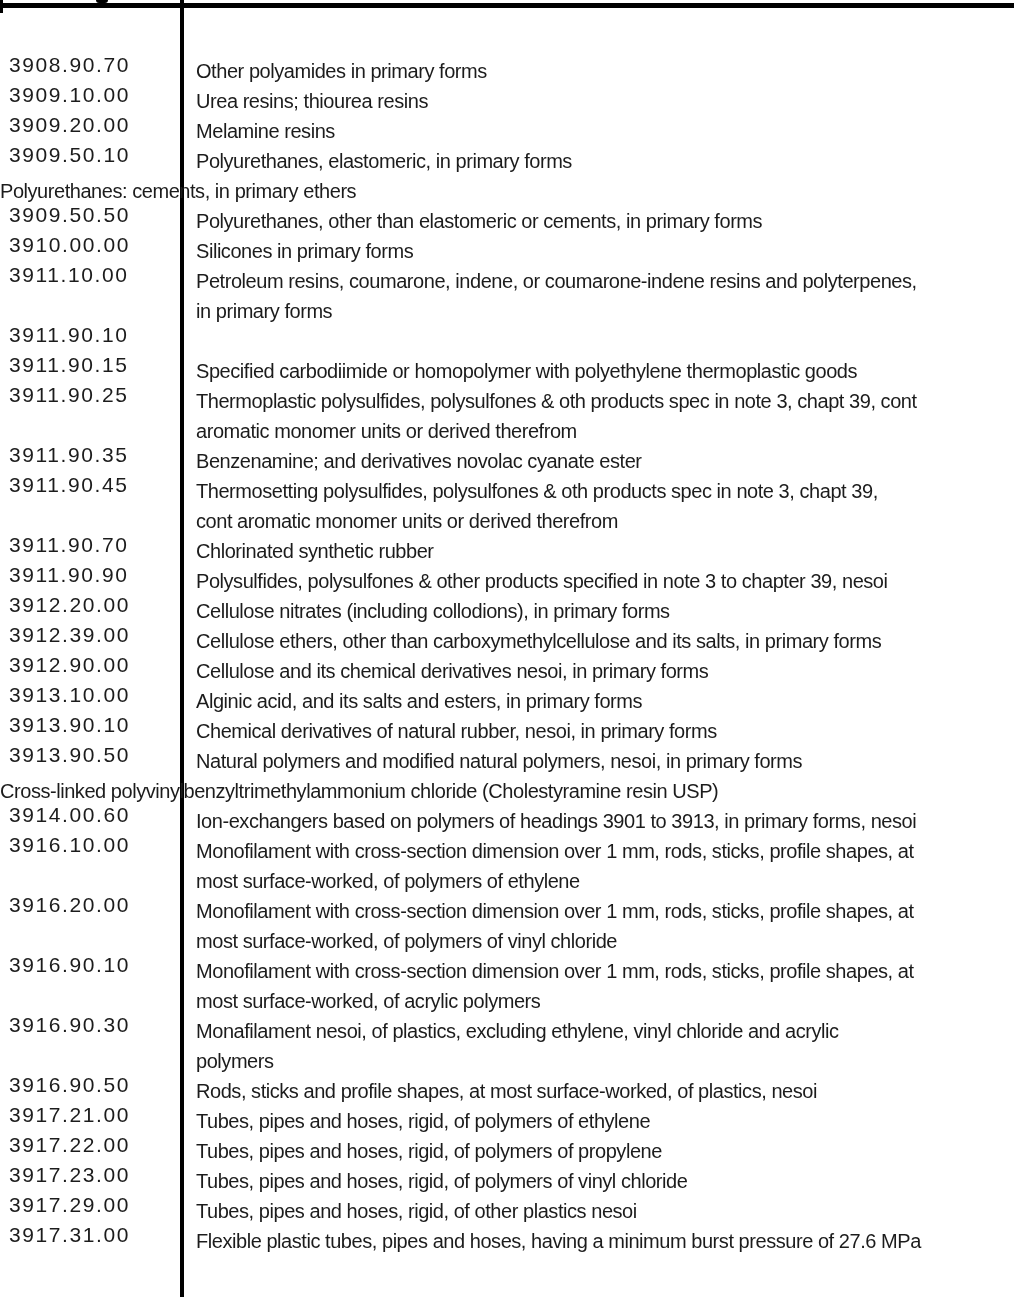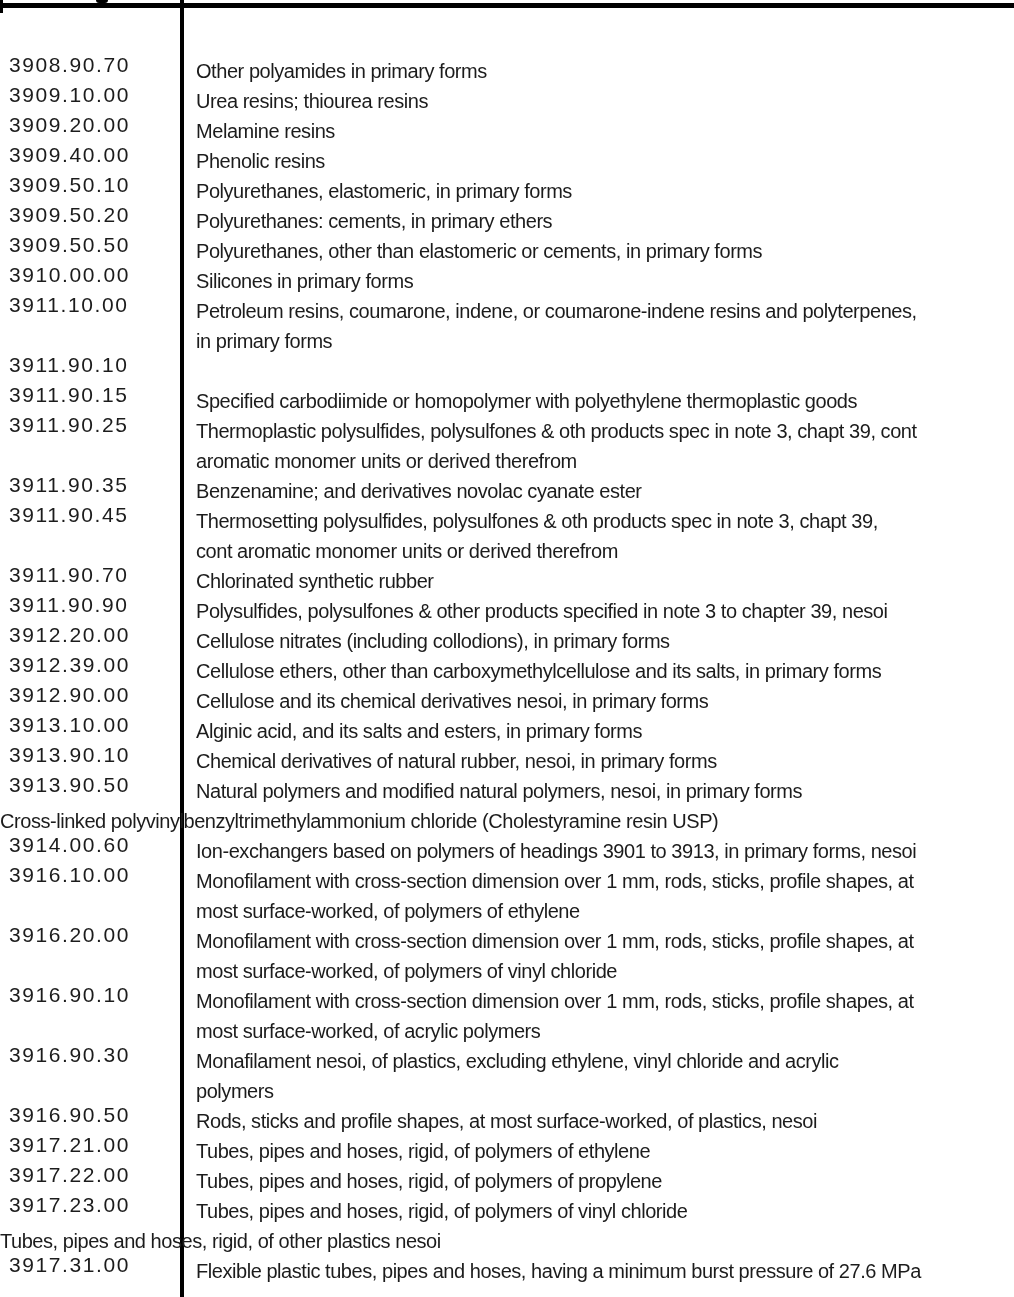--- a/index.html
+++ b/index.html
@@ -100,32 +100,27 @@
     <div class="row">
       <div class="cell-code">3909.10.00</div>
       <div class="cell-desc">Urea resins; thiourea resins</div>
     </div>
 
     <div class="row">
       <div class="cell-code">3909.20.00</div>
       <div class="cell-desc">Melamine resins</div>
     </div>
 
-    <div class="row">
-      <div class="cell-code">3909.40.00</div>
-      <div class="cell-desc">Phenolic resins</div>
-    </div>
 
     <div class="row">
       <div class="cell-code">3909.50.10</div>
       <div class="cell-desc">Polyurethanes, elastomeric, in primary forms</div>
     </div>
 
     <div class="row">
-      <div class="cell-code">3909.50.20</div>
       <div class="cell-desc">Polyurethanes: cements, in primary ethers</div>
     </div>
 
     <div class="row">
       <div class="cell-code">3909.50.50</div>
       <div class="cell-desc">Polyurethanes, other than elastomeric or cements, in primary forms</div>
     </div>
 
     <div class="row">
       <div class="cell-code">3910.00.00</div>
@@ -252,20 +247,21 @@
       <div class="cell-code">3917.22.00</div>
       <div class="cell-desc">Tubes, pipes and hoses, rigid, of polymers of propylene</div>
     </div>
 
     <div class="row">
       <div class="cell-code">3917.23.00</div>
       <div class="cell-desc">Tubes, pipes and hoses, rigid, of polymers of vinyl chloride</div>
     </div>
 
     <div class="row">
+      <div class="cell-code">3917.29.00</div>
       <div class="cell-desc">Tubes, pipes and hoses, rigid, of other plastics nesoi</div>
     </div>
 
     <div class="row">
       <div class="cell-code">3917.31.00</div>
       <div class="cell-desc">Flexible plastic tubes, pipes and hoses, having a minimum burst pressure of 27.6 MPa</div>
     </div>
   </div>
 
 </div>

